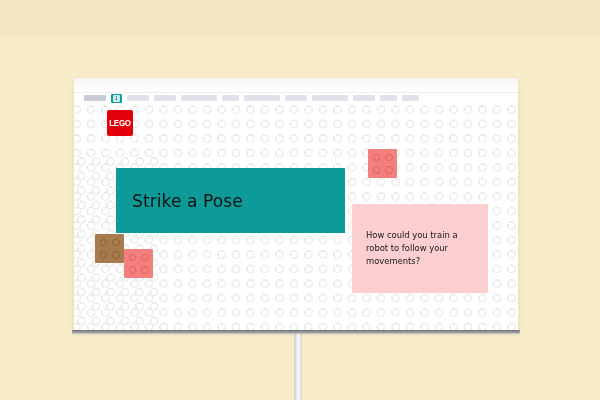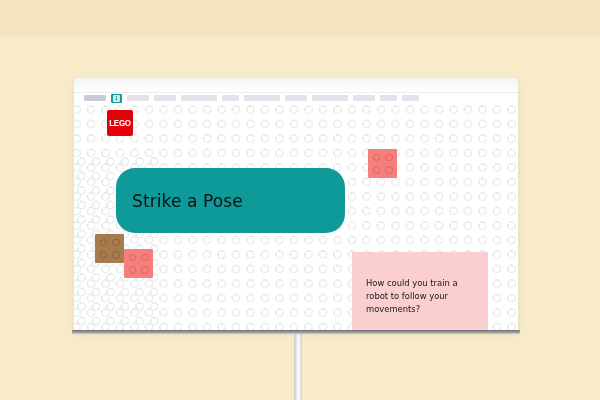--- a/index.html
+++ b/index.html
@@ -179,42 +179,40 @@
   
   .title-banner {
     position: absolute;
     left: 42px;
     top: 90px;
     width: 229px;
     height: 65px;
     background: #0d9a99;
     display: flex;
     align-items: center;
-    border-radius: 19px;
   }
   .title-text {
     color: #111111;
     font-size: 17px;
     font-weight: normal;
     padding-left: 16px;
     letter-spacing: 0.1px;
     font-family: "DejaVu Sans", sans-serif;
   }
 
   
   .question-card {
     position: absolute;
     left: 278px;
     top: 126px;
     width: 136px;
     height: 89px;
     background: #fbcfcf;
     display: flex;
     align-items: center;
-    margin-top: 48px;
   }
   .question-text {
     color: #15171a;
     font-size: 8.4px;
     line-height: 13px;
     padding: 0 14px;
     font-family: "DejaVu Sans", sans-serif;
   }
 
   

